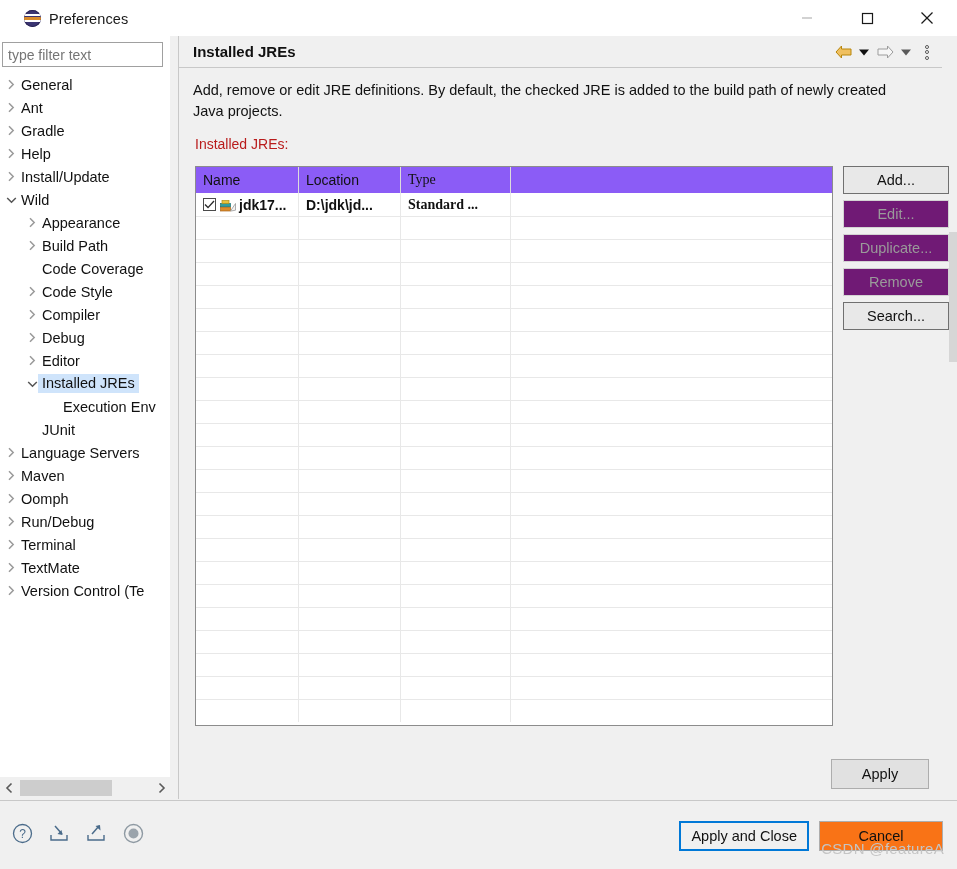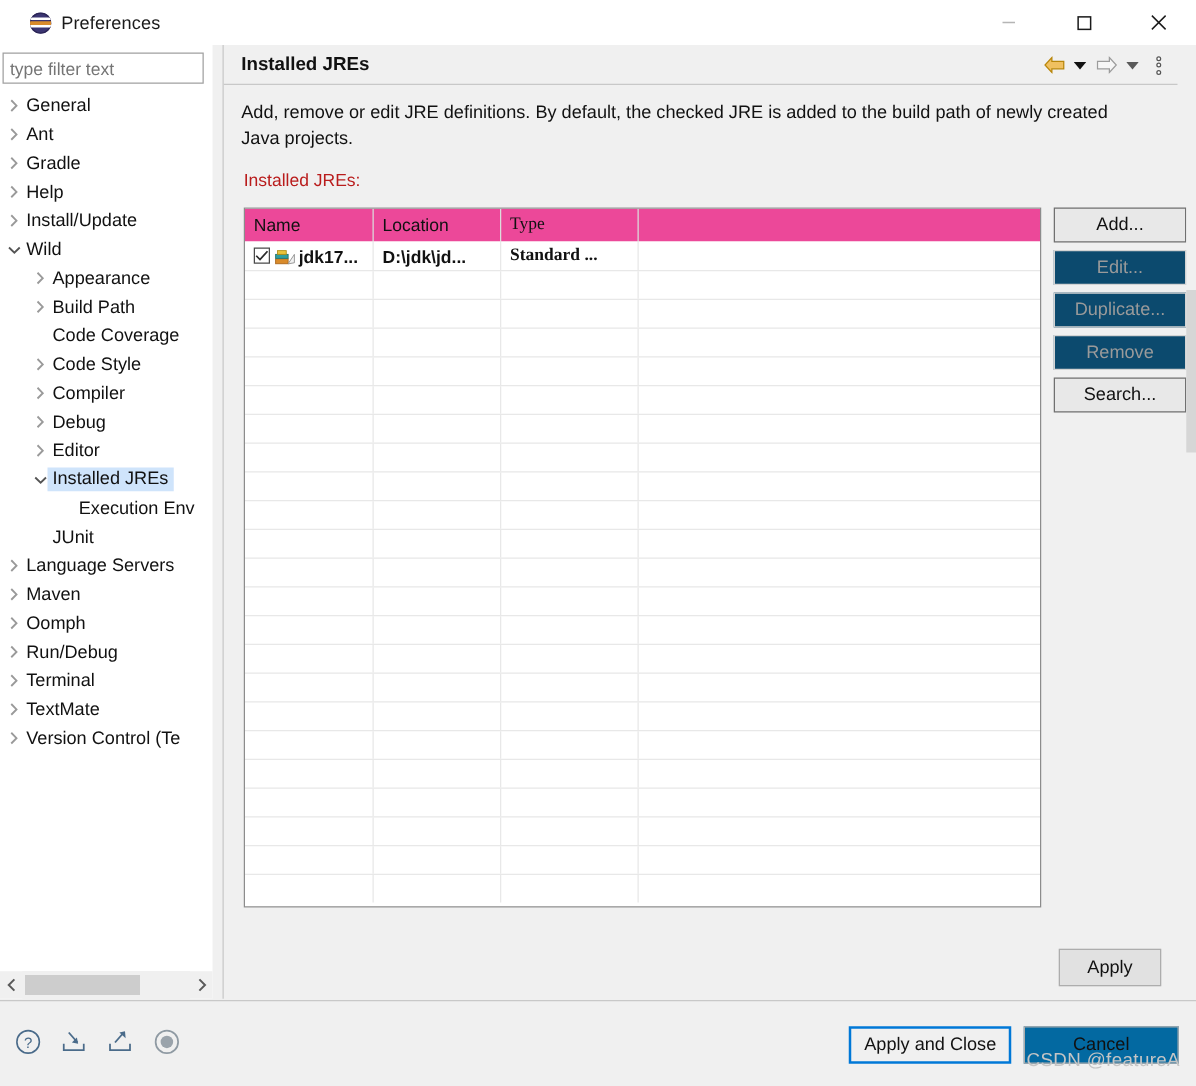--- a/index.html
+++ b/index.html
@@ -154,21 +154,21 @@
   }
 
   
   .table-area {
     position: absolute; left: 16px; top: 130px;
     width: 638px; height: 560px;
     border: 1px solid #8c8c8c;
     background: #ffffff;
     overflow: hidden;
   }
-  .thead { display: flex; height: 26px; background: #ec4899; }
+  .thead { display: flex; height: 26px; background: #8b5cf6; }
   .th {
     font-size: 14px; color: #111;
     display: flex; align-items: center;
     padding-left: 7px;
     border-right: 1px solid #dcdcdc;
     height: 26px;
   }
   .tbody-row {
     display: flex; height: 23px;
     border-top: 1px solid #e8e8e8;
@@ -202,29 +202,29 @@
   .btn {
     width: 106px; height: 28px; margin-bottom: 6px;
     border: 1px solid #adadad;
     background: #e1e1e1;
     font-family: "Liberation Sans", sans-serif;
     font-size: 14.5px; color: #111;
     display: flex; align-items: center; justify-content: center;
     cursor: default;
   }
   .btn.enabled { background: #e8e8e8; border-color: #707070; }
-  .btn.disabled { background: #0c4a6e; border-color: #d3d3d3; color: #9a9a9a; }
+  .btn.disabled { background: #701a75; border-color: #d3d3d3; color: #9a9a9a; }
 
   
   .apply-row {
     position: absolute; left: 0; bottom: 10px; width: 764px;
     display: flex; justify-content: flex-end; padding-right: 14px;
   }
   .btn-apply {
-    width: 82px; height: 30px;
+    width: 98px; height: 30px;
     border: 1px solid #adadad; background: #e1e1e1;
     font-size: 14.5px; color: #111;
     display: flex; align-items: center; justify-content: center;
   }
 
   
   .footer {
     position: absolute; left: 0; top: 800px; width: 957px; height: 69px;
     background: #f0f0f0;
     border-top: 1px solid #c8c8c8;
@@ -233,21 +233,21 @@
     position: absolute; left: 10px; top: 20px;
     display: flex; align-items: center; gap: 13px;
   }
   .fic { width: 24px; height: 24px; display: flex; align-items: center; justify-content: center; }
   .footer-buttons {
     position: absolute; right: 14px; top: 20px;
     display: flex; align-items: center; gap: 10px;
   }
   .btn-wide {
     height: 30px; min-width: 124px;
-    border: 1px solid #adadad; background: #0369a1;
+    border: 1px solid #adadad; background: #f97316;
     font-size: 14.5px; color: #111;
     display: flex; align-items: center; justify-content: center;
     padding: 0 10px;
   }
   .btn-wide.focused {
     border: 2px solid #0078d7;
     background: #f0f0f0;
   }
   .watermark {
     position: absolute; right: 13px; top: 840px;

